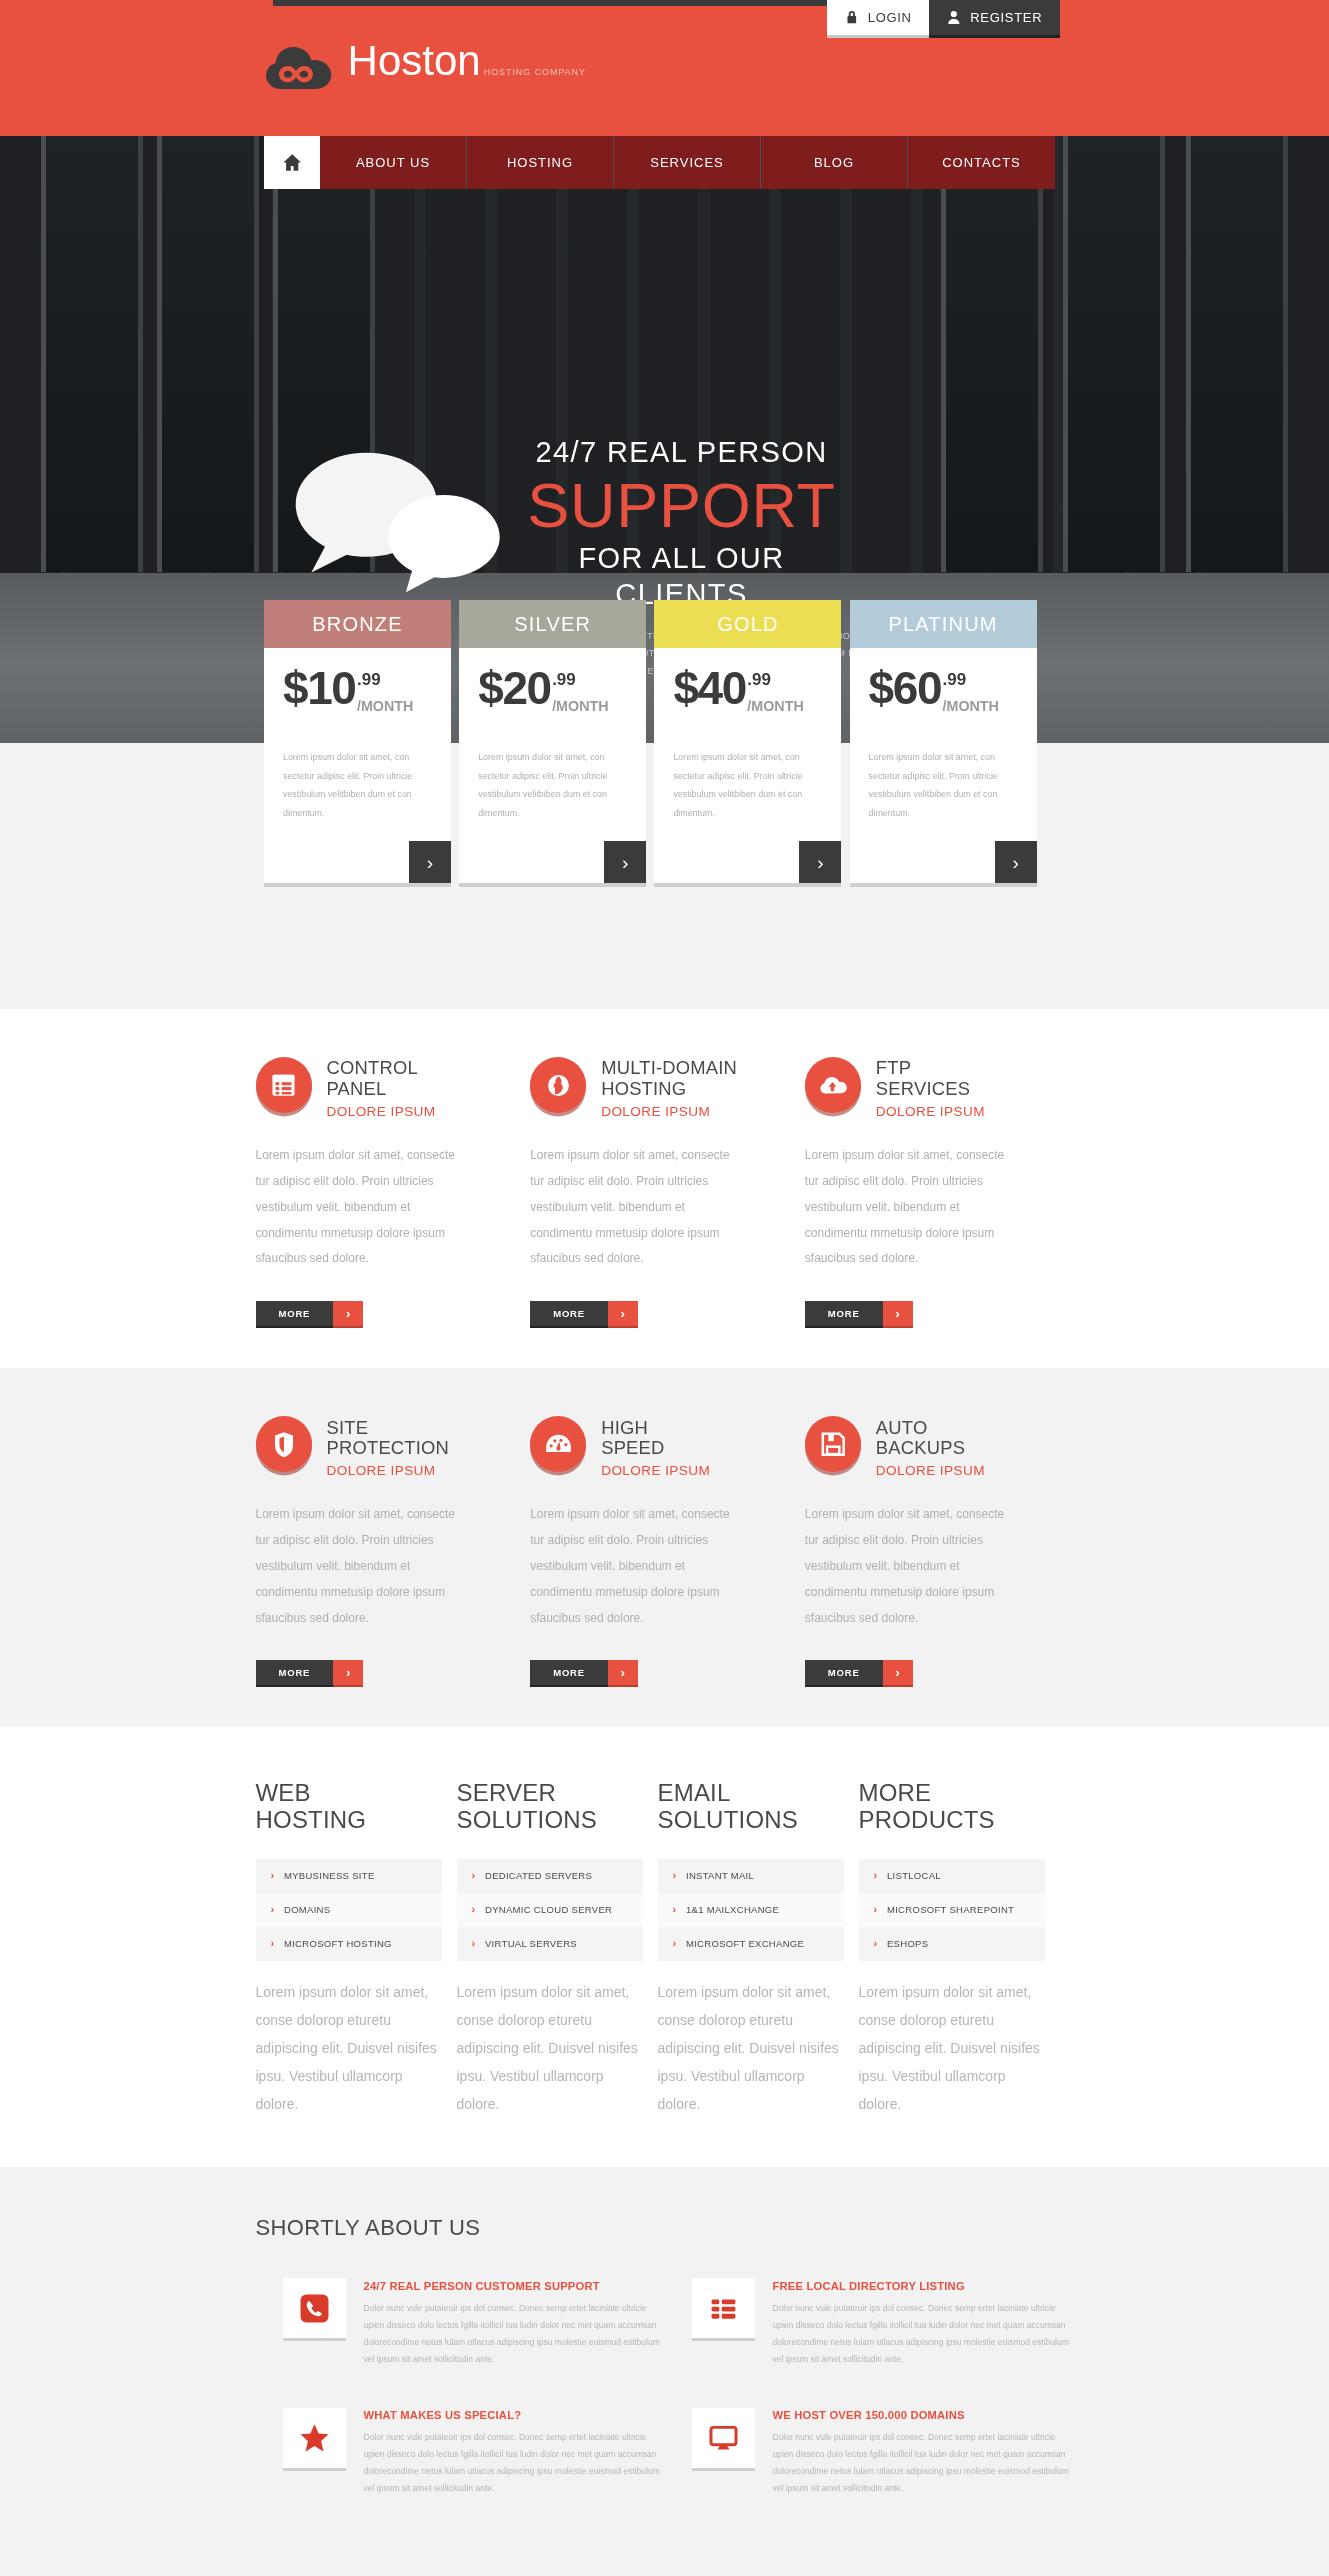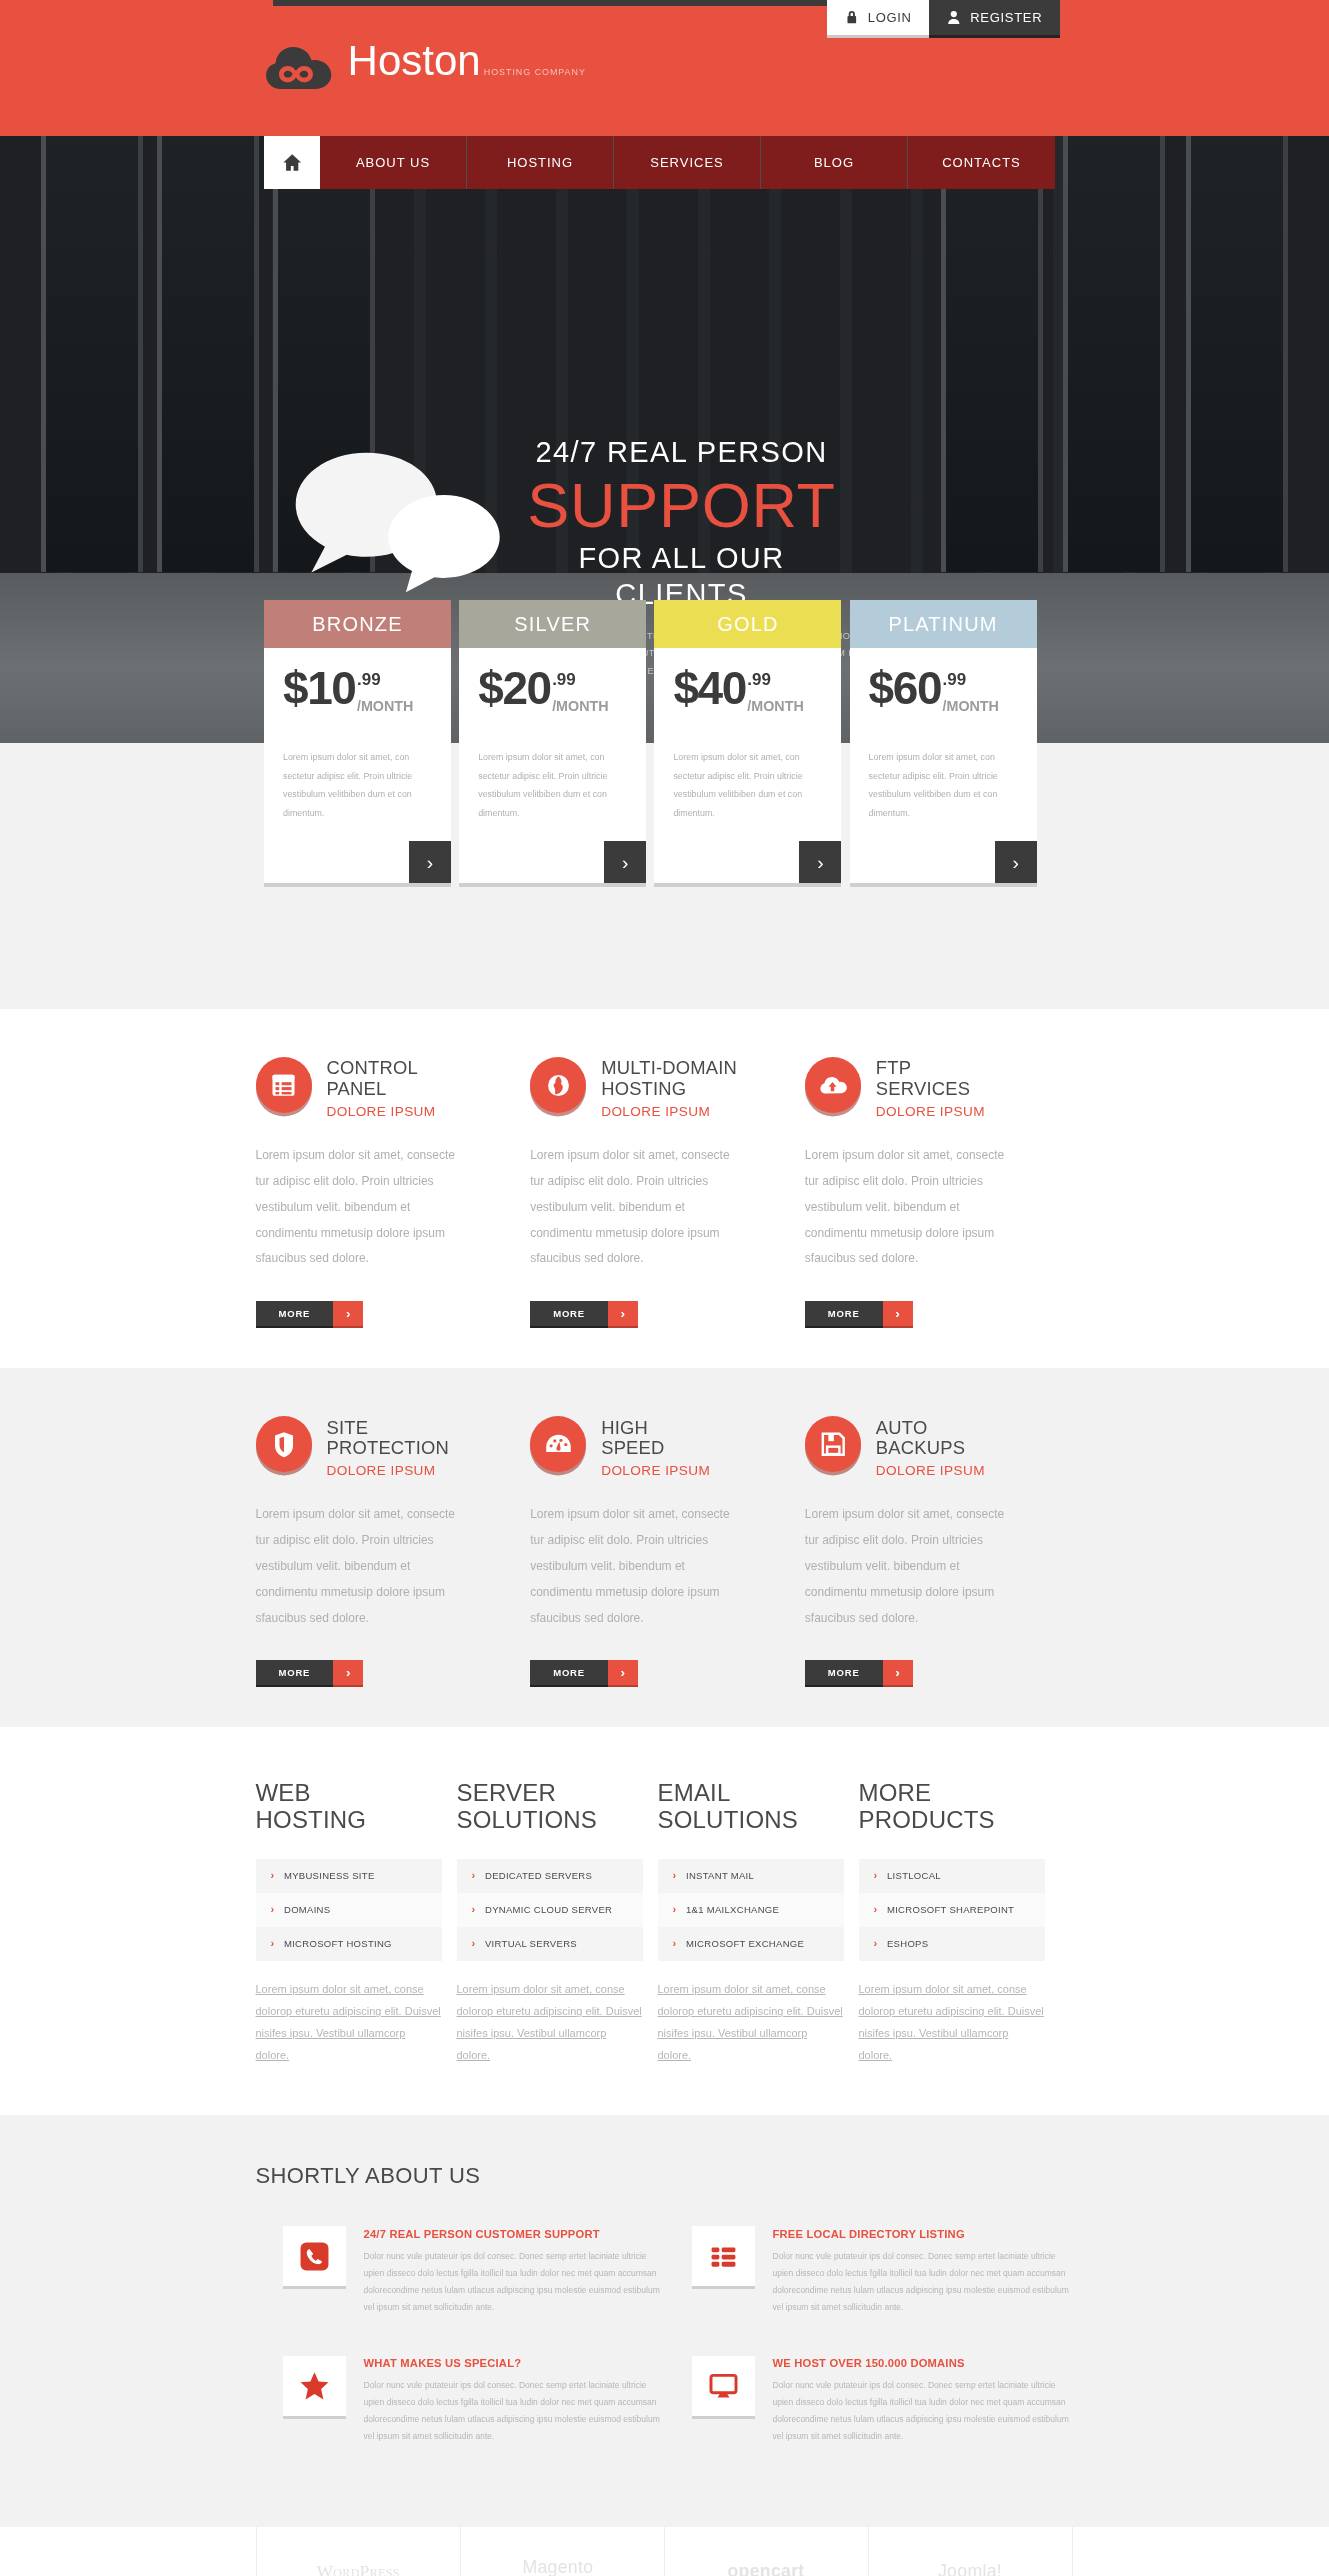--- a/index.html
+++ b/index.html
@@ -134,21 +134,21 @@
   .lcol { width: 186px; }
   .lcol-title { font-size: 24px; font-weight: 300; color: #4a4a4a; line-height: 1.12; letter-spacing: 0.2px; }
   .lcol-list { margin-top: 24.5px; }
   .lrow {
     display: flex; align-items: center; gap: 9.5px; height: 34px; padding-left: 15px;
     font-size: 9.5px; color: #4a4a4a; letter-spacing: 0.3px; cursor: pointer;
   }
   .lrow:nth-child(odd) { background: #f4f4f4; }
   .lrow:nth-child(even) { background: #fafafa; }
   .lrow .bullet { color: #e8503f; font-size: 11px; font-weight: 700; line-height: 1; }
-  .lcol-text { margin-top: 17.7px; font-size: 11px; color: #b6b6b6; line-height: 2.0; text-decoration: underline; }
+  .lcol-text { margin-top: 17.7px; font-size: 14px; color: #b6b6b6; line-height: 2.0; }
 
   
   .about { padding: 48px 0 42px 0; }
   .about-title { font-size: 22px; font-weight: 300; color: #4a4a4a; letter-spacing: 0.4px; }
   .about-grid { display: flex; flex-wrap: wrap; margin-top: 37px; }
   .about-item { width: 409px; display: flex; gap: 17.7px; margin-bottom: 40px; justify-content: flex-end; }
   .about-icon-box {
     width: 63px; height: 63px; min-width: 63px; background: #ffffff;
     display: flex; align-items: center; justify-content: center; border-bottom: 3.4px solid #cfcfcf;
   }

